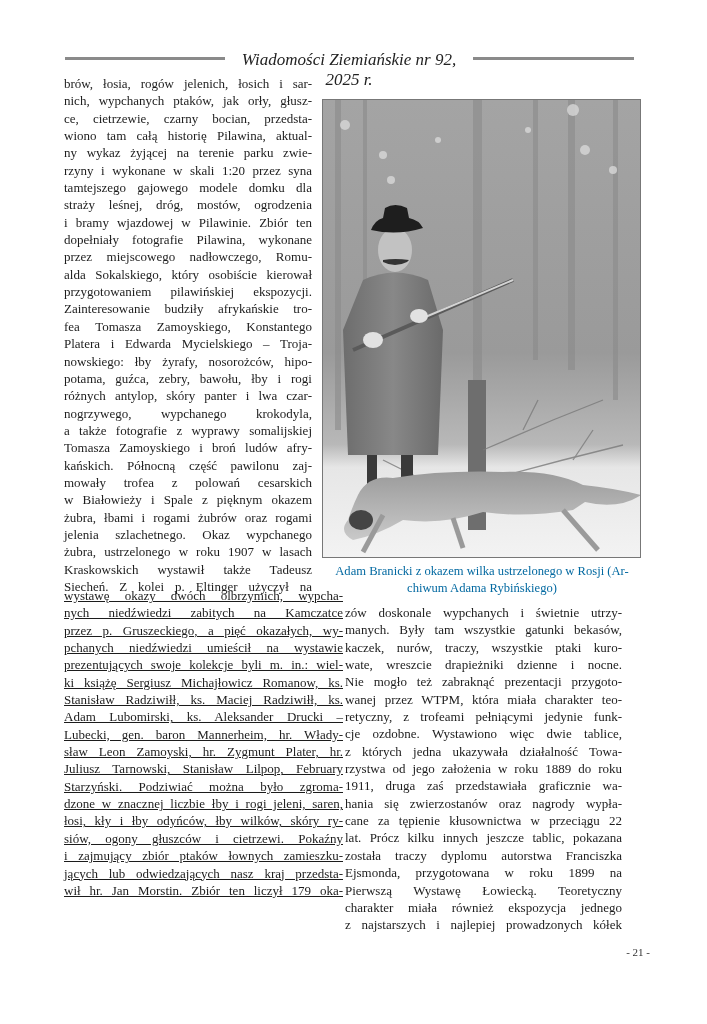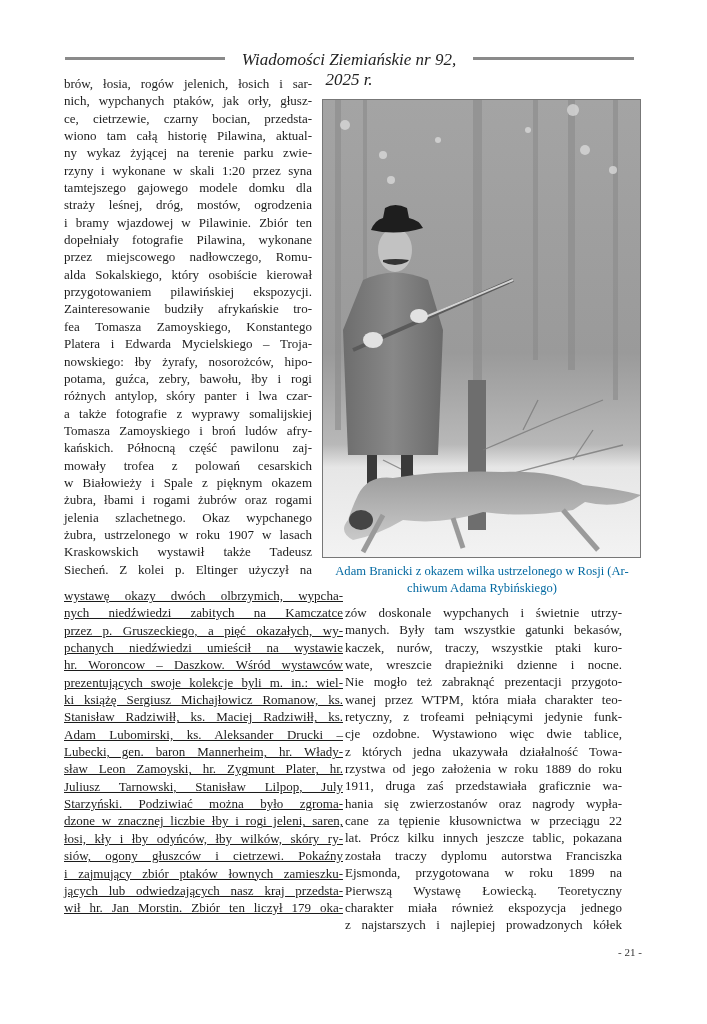--- a/index.html
+++ b/index.html
@@ -12,21 +12,21 @@
             font-style:italic; font-size:17px; color:#222; }
   .col { position:absolute; font-size:13px; line-height:17.35px; }
   .line { display:block; white-space:nowrap; text-align:justify; text-align-last:justify; height:17.35px; overflow:visible; }
   .left-top { left:64px; top:75px; width:248px; }
   .left-bot { left:64px; top:587px; width:279px;text-decoration:underline; }
   .right-bot { left:345px; top:604px; width:277px; }
   .photo { position:absolute; left:322px; top:99px; width:319px; height:459px;
            border:1px solid #777; box-sizing:border-box; overflow:hidden; background:#a9a9a9; }
   .caption { position:absolute; left:316px; top:563px; width:332px; text-align:center;
              font-size:12.6px; line-height:16.5px; color:#0369a1; }
-  .pagenum { position:absolute; left:610px; top:946px; width:40px; text-align:center;
+  .pagenum { position:absolute; left:610px; top:946px; width:40px; text-align:right;
              font-size:11px; color:#333; }
 </style>
 </head>
 <body>
 
 <div>
   <div class="hrule l"></div>
   <div class="htitle">Wiadomości Ziemiańskie nr 92, 2025 r.</div>
   <div class="hrule r"></div>
 </div>
@@ -44,20 +44,21 @@
     <span class="line">dopełniały fotografie Pilawina, wykonane</span>
     <span class="line">przez miejscowego nadłowczego, Romu-</span>
     <span class="line">alda Sokalskiego, który osobiście kierował</span>
     <span class="line">przygotowaniem pilawińskiej ekspozycji.</span>
     <span class="line">Zainteresowanie budziły afrykańskie tro-</span>
     <span class="line">fea Tomasza Zamoyskiego, Konstantego</span>
     <span class="line">Platera i Edwarda Mycielskiego – Troja-</span>
     <span class="line">nowskiego: łby żyrafy, nosorożców, hipo-</span>
     <span class="line">potama, guźca, zebry, bawołu, łby i rogi</span>
     <span class="line">różnych antylop, skóry panter i lwa czar-</span>
+    <span class="line">nogrzywego, wypchanego krokodyla,</span>
     <span class="line">a także fotografie z wyprawy somalijskiej</span>
     <span class="line">Tomasza Zamoyskiego i broń ludów afry-</span>
     <span class="line">kańskich. Północną część pawilonu zaj-</span>
     <span class="line">mowały trofea z polowań cesarskich</span>
     <span class="line">w Białowieży i Spale z pięknym okazem</span>
     <span class="line">żubra, łbami i rogami żubrów oraz rogami</span>
     <span class="line">jelenia szlachetnego. Okaz wypchanego</span>
     <span class="line">żubra, ustrzelonego w roku 1907 w lasach</span>
     <span class="line">Kraskowskich wystawił także Tadeusz</span>
     <span class="line">Siecheń. Z kolei p. Eltinger użyczył na</span>
@@ -137,28 +138,27 @@
 <div class="caption">
   <div>Adam Branicki z okazem wilka ustrzelonego w Rosji (Ar-</div>
   <div>chiwum Adama Rybińskiego)</div>
 </div>
 
 <div class="col left-bot" id="leftBot">
     <span class="line">wystawę okazy dwóch olbrzymich, wypcha-</span>
     <span class="line">nych niedźwiedzi zabitych na Kamczatce</span>
     <span class="line">przez p. Gruszeckiego, a pięć okazałych, wy-</span>
     <span class="line">pchanych niedźwiedzi umieścił na wystawie</span>
-    <span class="line">hr. Woroncow – Daszkow. Wśród wystawców</span>
     <span class="line">prezentujących swoje kolekcje byli m. in.: wiel-</span>
     <span class="line">ki książę Sergiusz Michajłowicz Romanow, ks.</span>
     <span class="line">Stanisław Radziwiłł, ks. Maciej Radziwiłł, ks.</span>
     <span class="line">Adam Lubomirski, ks. Aleksander Drucki –</span>
     <span class="line">Lubecki, gen. baron Mannerheim, hr. Włady-</span>
     <span class="line">sław Leon Zamoyski, hr. Zygmunt Plater, hr.</span>
-    <span class="line">Juliusz Tarnowski, Stanisław Lilpop, July</span>
+    <span class="line">Juliusz Tarnowski, Stanisław Lilpop, February</span>
     <span class="line">Starzyński. Podziwiać można było zgroma-</span>
     <span class="line">dzone w znacznej liczbie łby i rogi jeleni, saren,</span>
     <span class="line">łosi, kły i łby odyńców, łby wilków, skóry ry-</span>
     <span class="line">siów, ogony głuszców i cietrzewi. Pokaźny</span>
     <span class="line">i zajmujący zbiór ptaków łownych zamieszku-</span>
     <span class="line">jących lub odwiedzających nasz kraj przedsta-</span>
     <span class="line">wił hr. Jan Morstin. Zbiór ten liczył 179 oka-</span>
   </div>
 <div class="col right-bot" id="rightCol">
     <span class="line">zów doskonale wypchanych i świetnie utrzy-</span>

